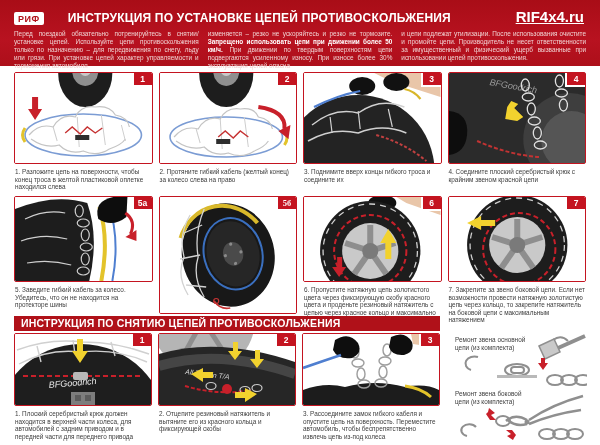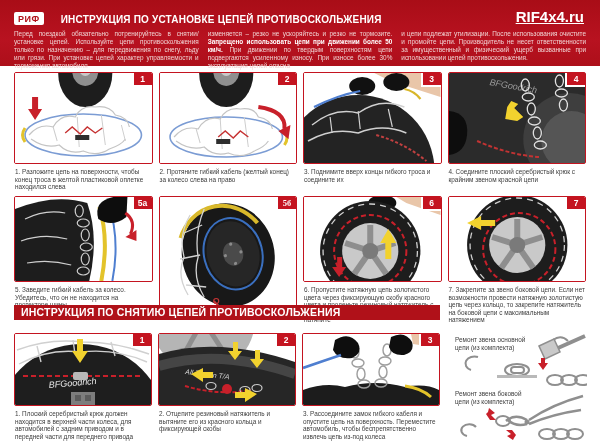--- a/index.html
+++ b/index.html
@@ -4,38 +4,38 @@
 <style>
   html,body{margin:0;padding:0;background:#e9e9e9;}
   .page{position:relative;width:600px;height:445px;background:#fff;overflow:hidden;
         font-family:"Liberation Sans",sans-serif;}
   
   .header{position:absolute;left:0;top:0;width:600px;height:66px;
           background:linear-gradient(180deg,#a90d17 0%,#b81220 60%,#ad0f1a 100%);}
   .header-row{display:flex;align-items:flex-end;padding:8px 16px 0 14px;}
   .brand{background:#fff;border-radius:2px;color:#b01119;font-weight:bold;font-size:9px;
          padding:2px 4px 1px 4px;letter-spacing:.5px;line-height:10px;}
-  .title{color:#fff;font-weight:bold;font-size:10px;margin-left:17px;letter-spacing:.2px;white-space:nowrap;}
+  .title{color:#fff;font-weight:bold;font-size:12px;margin-left:24px;letter-spacing:.2px;white-space:nowrap;}
   .site{margin-left:auto;color:#fff;font-weight:bold;font-size:15px;text-decoration:underline;cursor:pointer;}
   .intro{display:flex;gap:9px;padding:5px 14px 0 14px;}
   .intro p{flex:1;margin:0;font-size:6.4px;line-height:7.9px;color:#f0d2d2;text-align:justify;}
   .intro b{color:#ffffff;}
   
   .grid{position:absolute;left:14px;width:572px;display:flex;gap:6px;align-items:flex-start;}
   .row1{top:72px;} .row2{top:196px;}
   .col{flex:1;display:flex;flex-direction:column;min-width:0;}
   .photo{position:relative;border:1.5px solid #c41420;border-radius:2px;background:#fff;overflow:hidden;}
   .photo svg{display:block;width:100%;height:100%;}
   .h90{height:90px;} .h84{height:84px;} .h116{height:116px;font-family:Liberation Serif, serif;} .h71{height:71px;}
   .badge{position:absolute;top:0;right:0;background:#c41420;color:#fff;font-weight:bold;font-size:8.5px;
          line-height:12px;min-width:14px;text-align:center;border-left:2px solid #fff;border-bottom:2px solid #fff;
          padding:0 2px;}
   .caption{margin:4px 1px 0 1px;font-size:6.4px;line-height:7.6px;color:#3d3d3d;}
   
-  .banner{position:absolute;top:305px;height:15px;background:#b01119;color:#fff;font-weight:bold;
+  .banner{position:absolute;top:316px;height:15px;background:#b01119;color:#fff;font-weight:bold;
           box-sizing:border-box;}
   .banner-left{left:14px;width:426px;font-size:10.5px;line-height:15px;padding-left:7px;letter-spacing:.2px;}
   .banner-right{left:455px;width:131px;font-size:9px;line-height:15px;text-align:center;}
   .grid-bottom{position:absolute;left:14px;top:333px;width:426px;display:flex;gap:6px;align-items:flex-start;}
   .repair-col{position:absolute;left:455px;top:334px;width:132px;}
   .repair-block{position:relative;height:54px;}
   .repair-label{position:absolute;left:0;top:2px;width:80px;margin:0;font-size:6.4px;line-height:7.6px;color:#3d3d3d;}
   .repair-block svg{position:absolute;left:0;top:0;width:132px;height:54px;}
 </style>
 </head>

